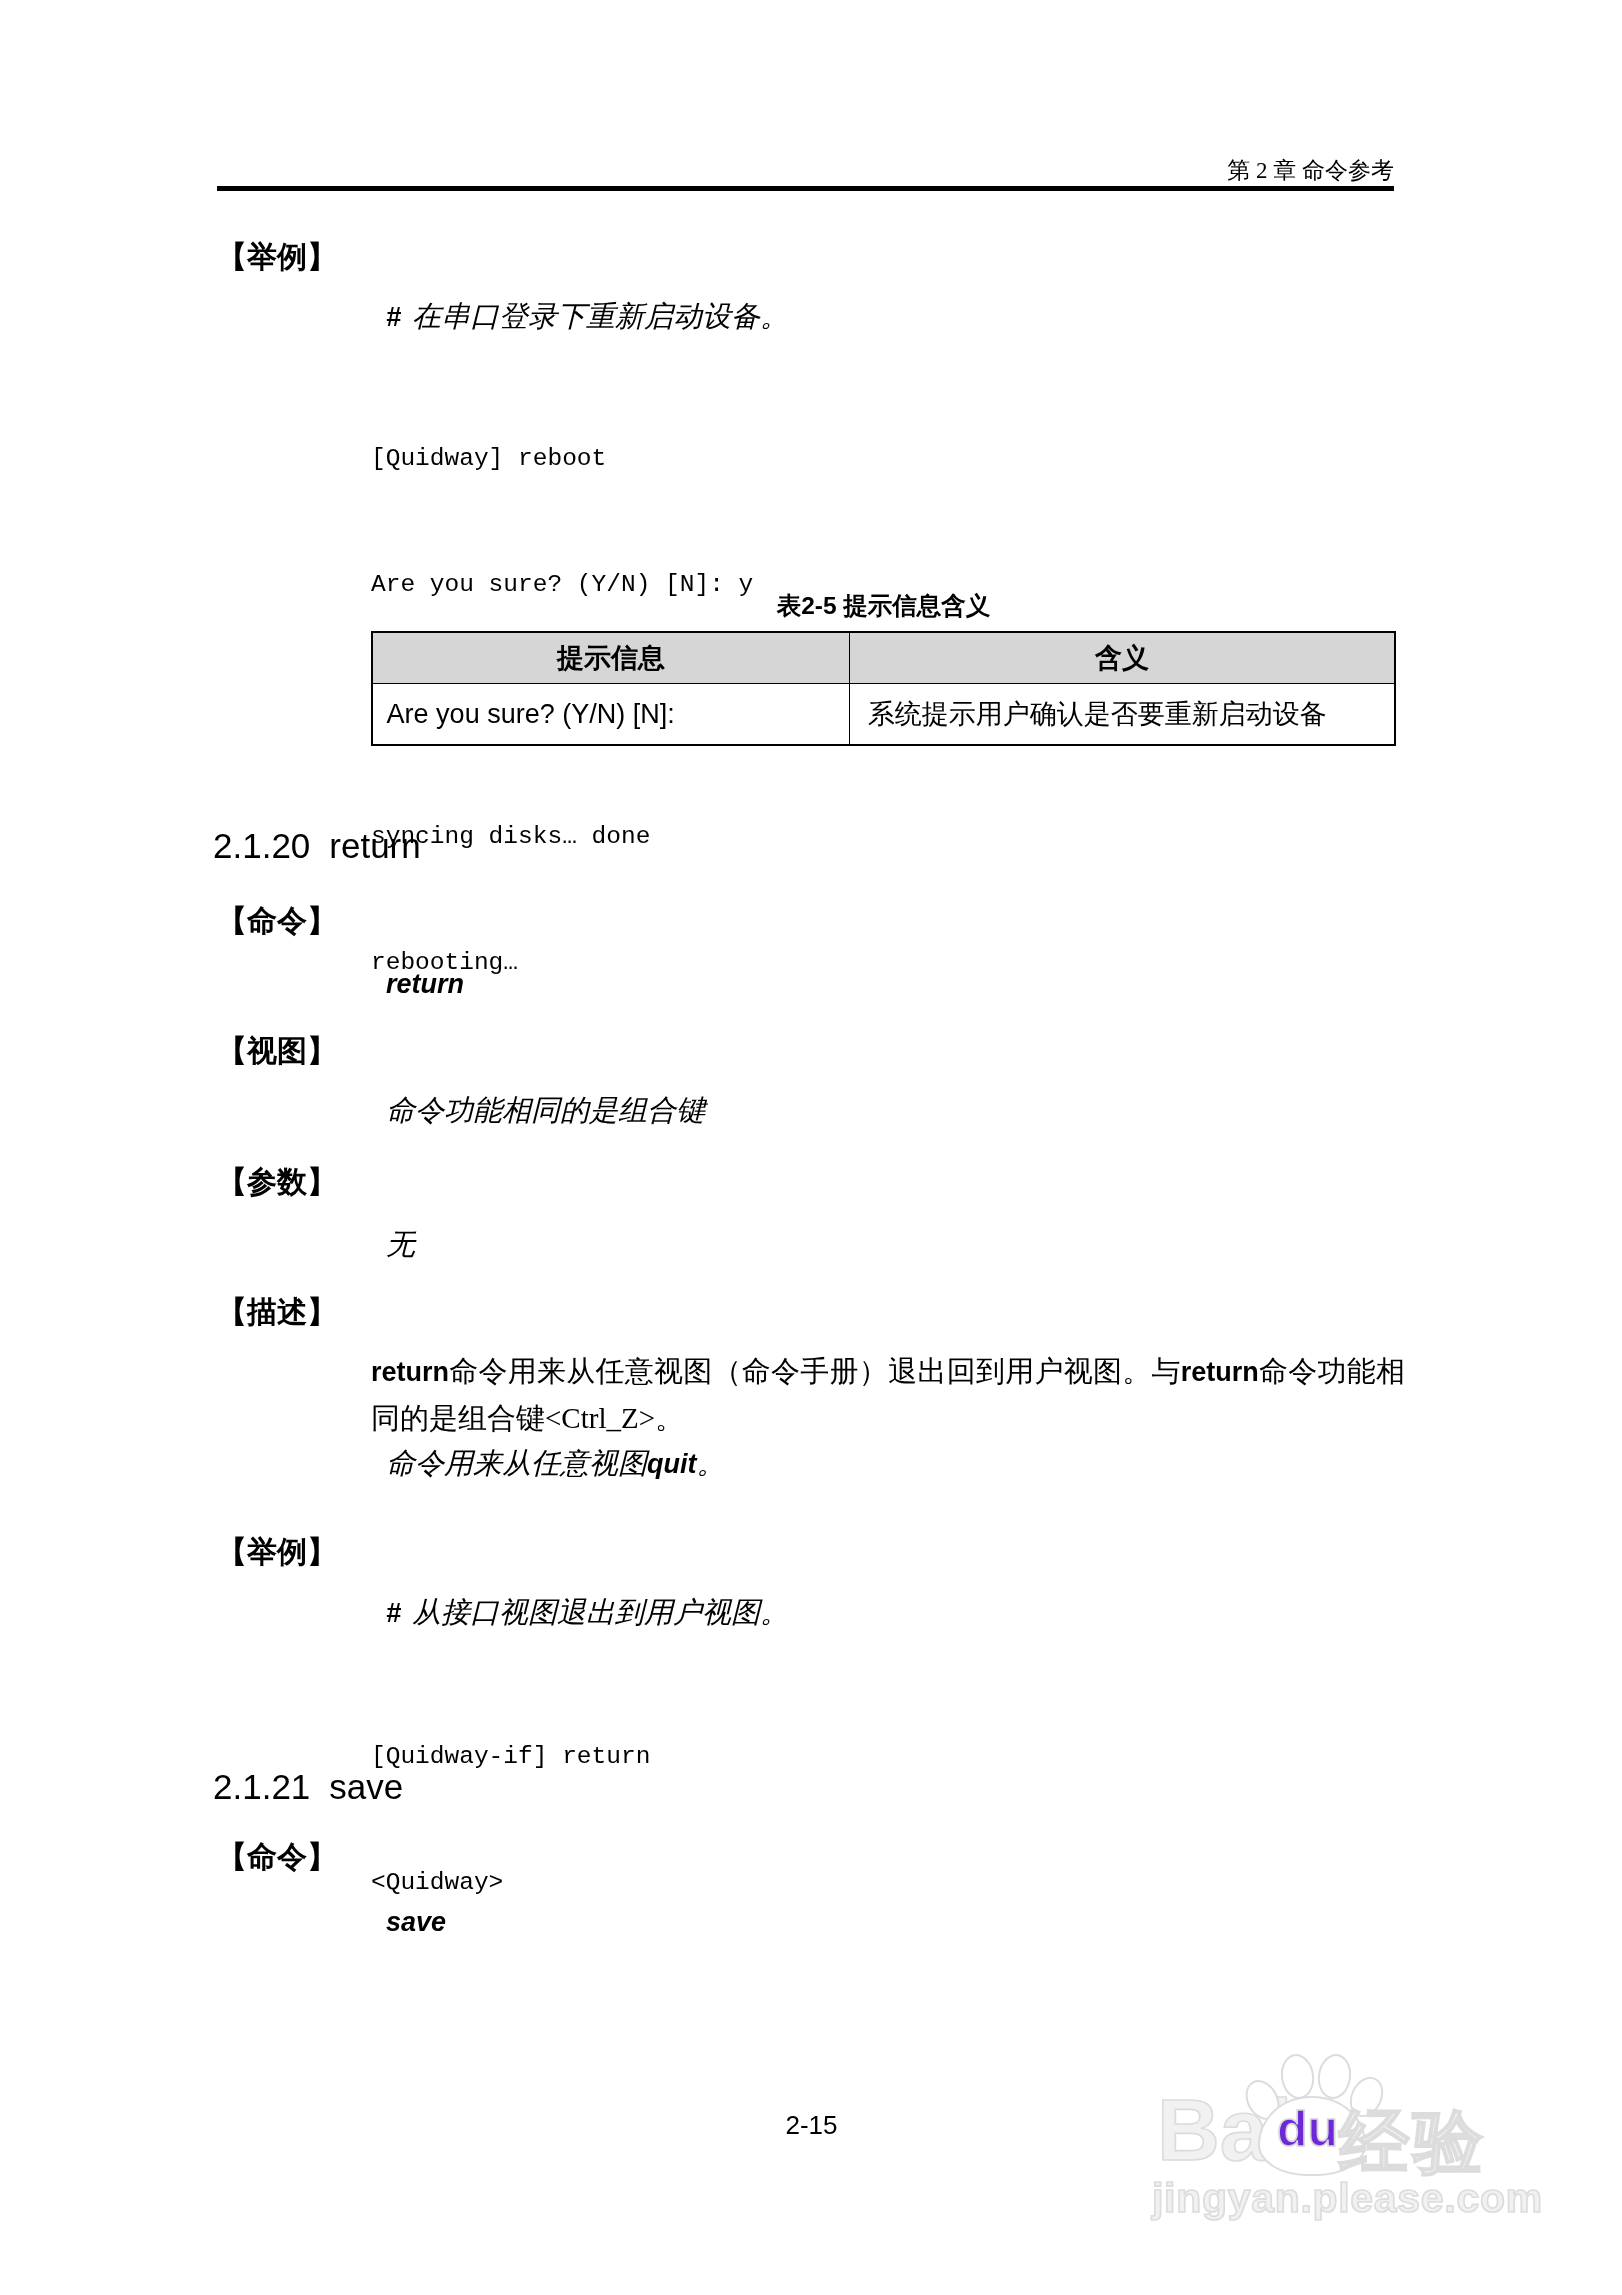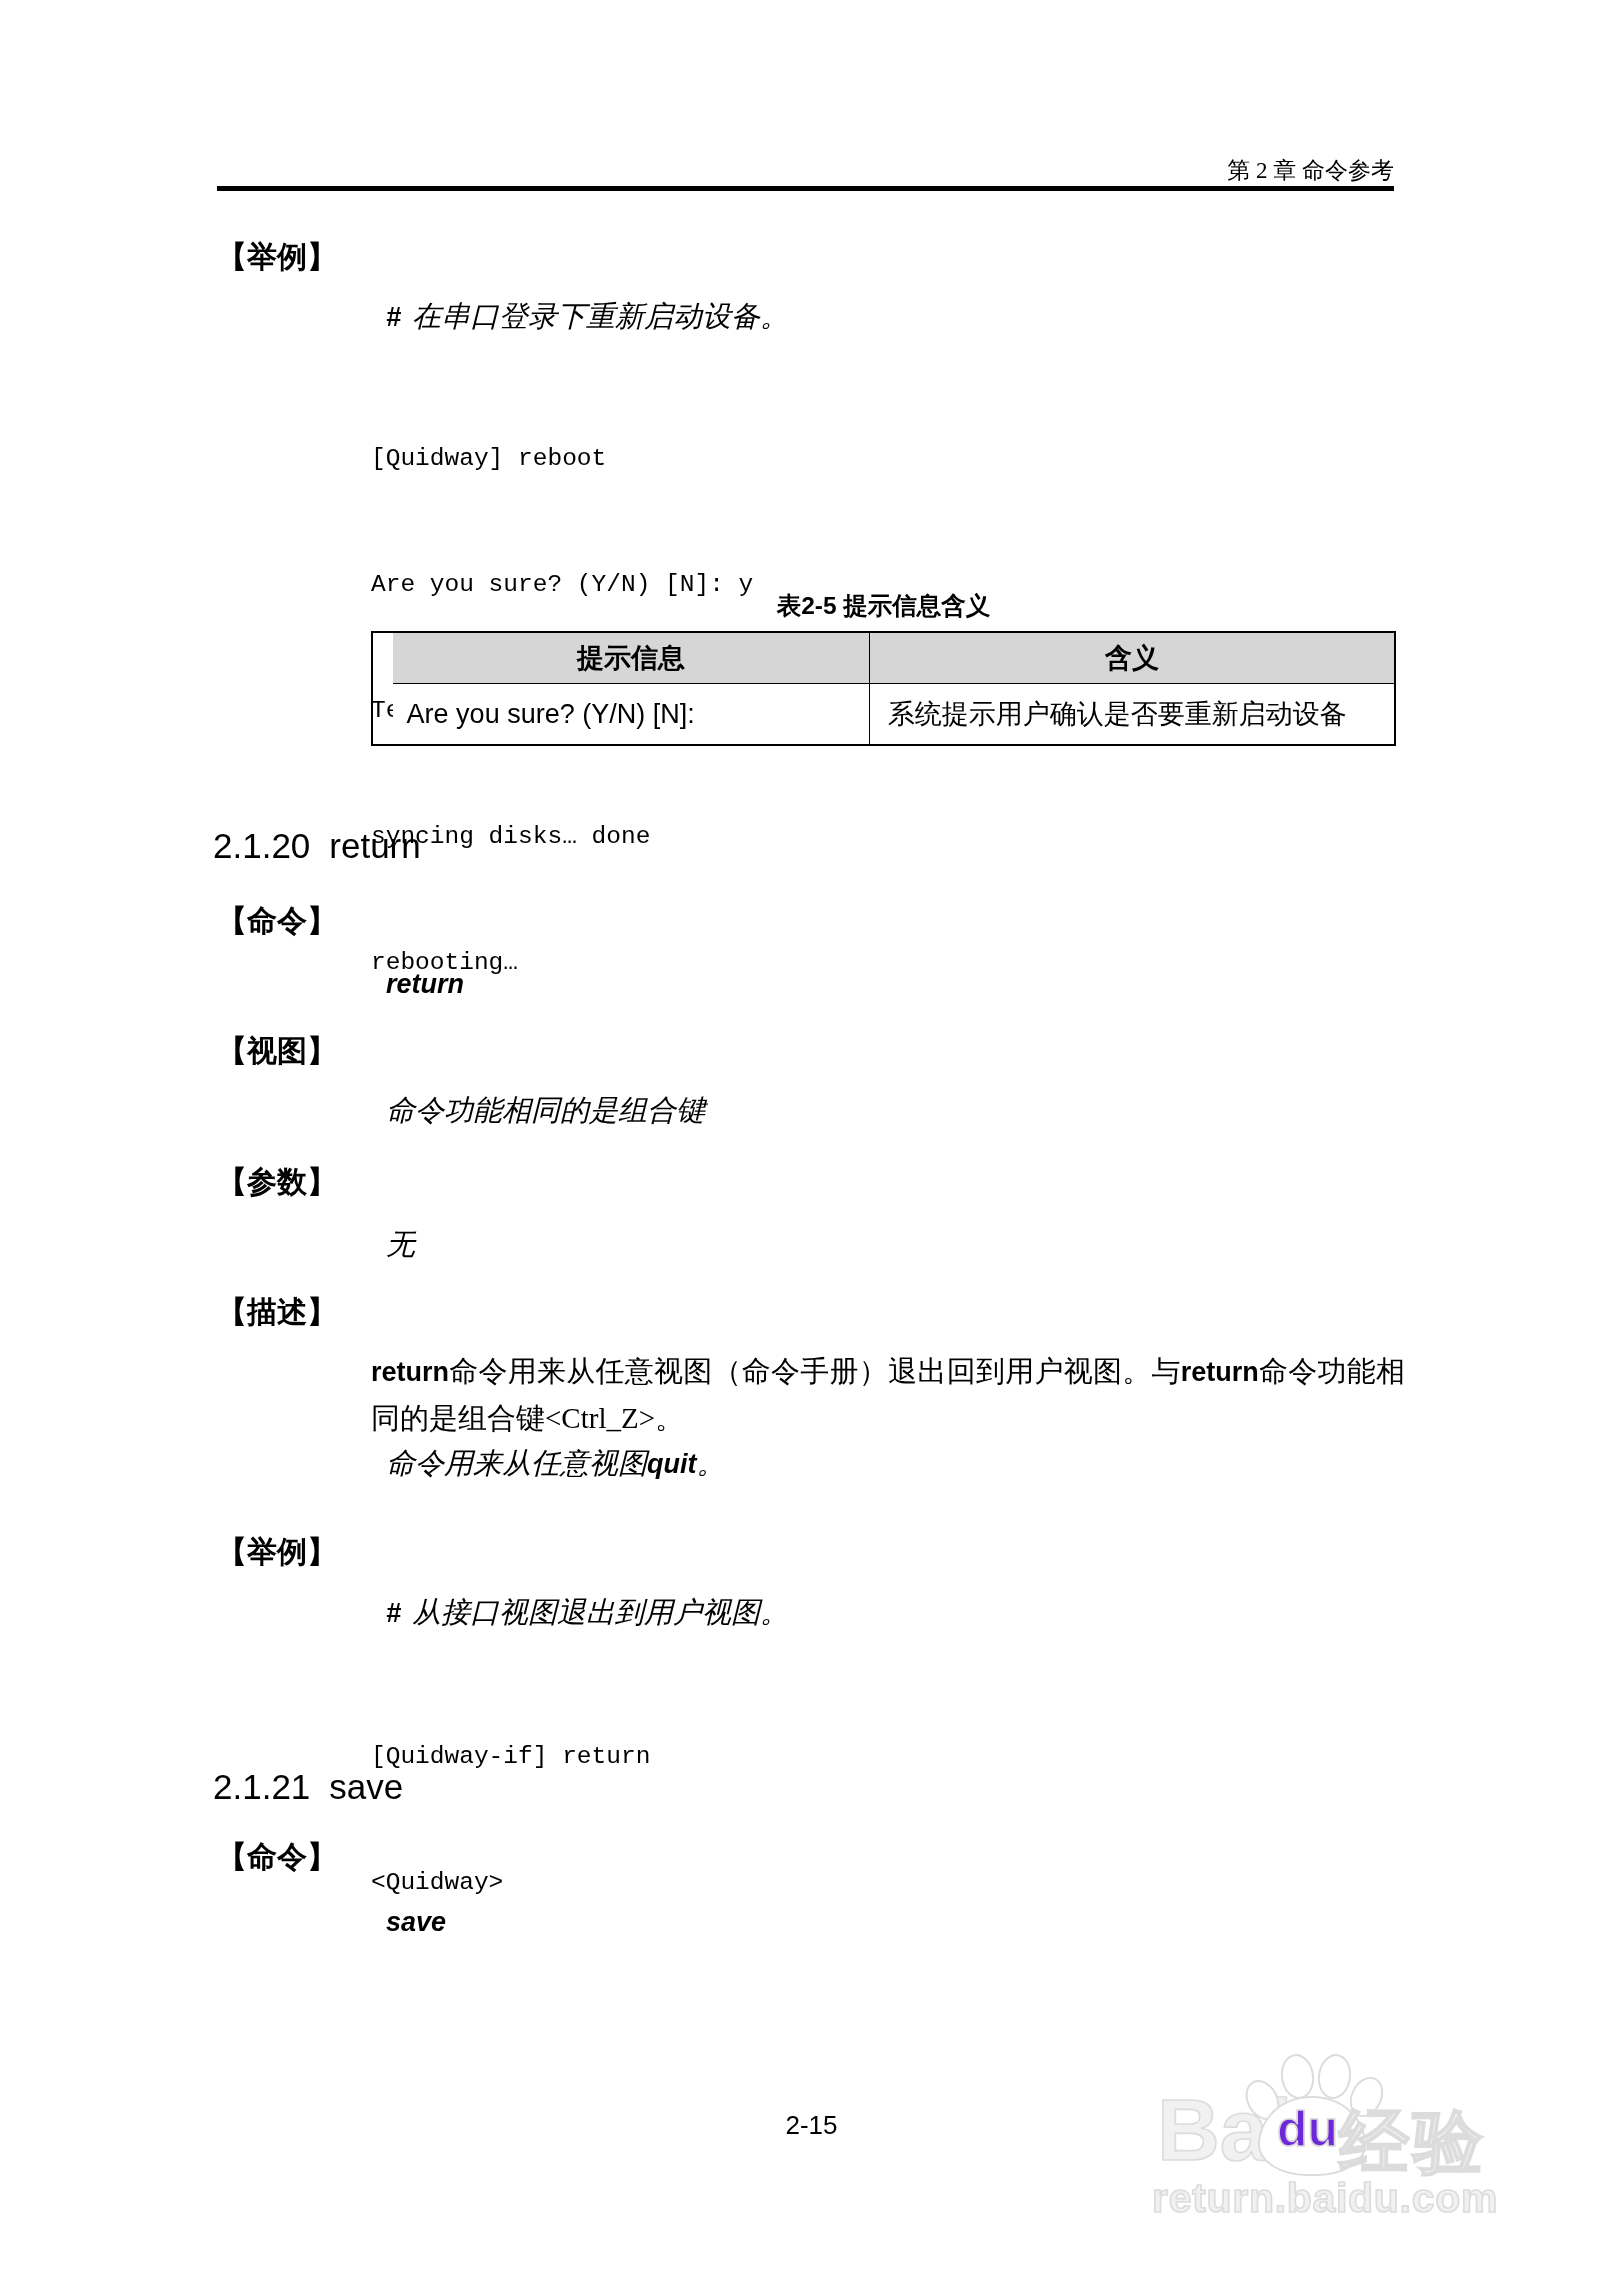--- a/index.html
+++ b/index.html
@@ -25,21 +25,21 @@
   .body-line{left:386px;font-size:29px;line-height:1.18;font-style:italic;}
   .hash{font-family:"Liberation Sans",sans-serif;font-weight:bold;font-size:27px;margin-right:11px;}
   .cmd-bold{font-family:"Liberation Sans",sans-serif;font-weight:bold;font-size:27px;}
 
   
   .code-block{left:371px;font-family:"Liberation Mono","DejaVu Sans Mono",monospace;font-size:24.5px;line-height:42px;white-space:pre;}
 
   
   .tbl-caption{left:371px;top:589px;width:1025px;text-align:center;
     font-family:"Liberation Sans",sans-serif;font-weight:bold;font-size:24.5px;}
-  .tbl{left:371px;top:631px;width:1025px;border:2.7px solid #000;box-sizing:border-box;padding-left:20px;}
+  .tbl{left:371px;top:631px;width:1025px;border:2.7px solid #000;box-sizing:border-box;}
   .tbl-hdr{display:flex;background:#d6d6d6;border-bottom:1.4px solid #000;height:50px;}
   .tbl-row{display:flex;height:60px;background:#fff;}
   .tbl .c1{width:477px;box-sizing:border-box;border-right:1.4px solid #000;display:flex;align-items:center;}
   .tbl .c2{flex:1;display:flex;align-items:center;}
   .tbl-hdr .c1,.tbl-hdr .c2{justify-content:center;
     font-family:"Liberation Sans",sans-serif;font-weight:bold;font-size:27px;}
   .tbl-row .c1{padding-left:13.6px;font-family:"Liberation Sans",sans-serif;font-size:27px;}
   .tbl-row .c2{padding-left:17.7px;font-size:27px;}
 
   
@@ -148,17 +148,17 @@
     <div class="abs wm wm-bai">Bai</div>
     <div class="abs paw">
       <div class="toe t1"></div>
       <div class="toe t2"></div>
       <div class="toe t3"></div>
       <div class="toe t4"></div>
       <div class="pad"></div>
       <div class="du">du</div>
     </div>
     <div class="abs wm wm-jy">经验</div>
-    <div class="abs wm wm-url">return.baidu.com</div>
+    <div class="abs wm wm-url">jingyan.please.com</div>
   </div>
 
 </div>
 
 
 </body></html>

